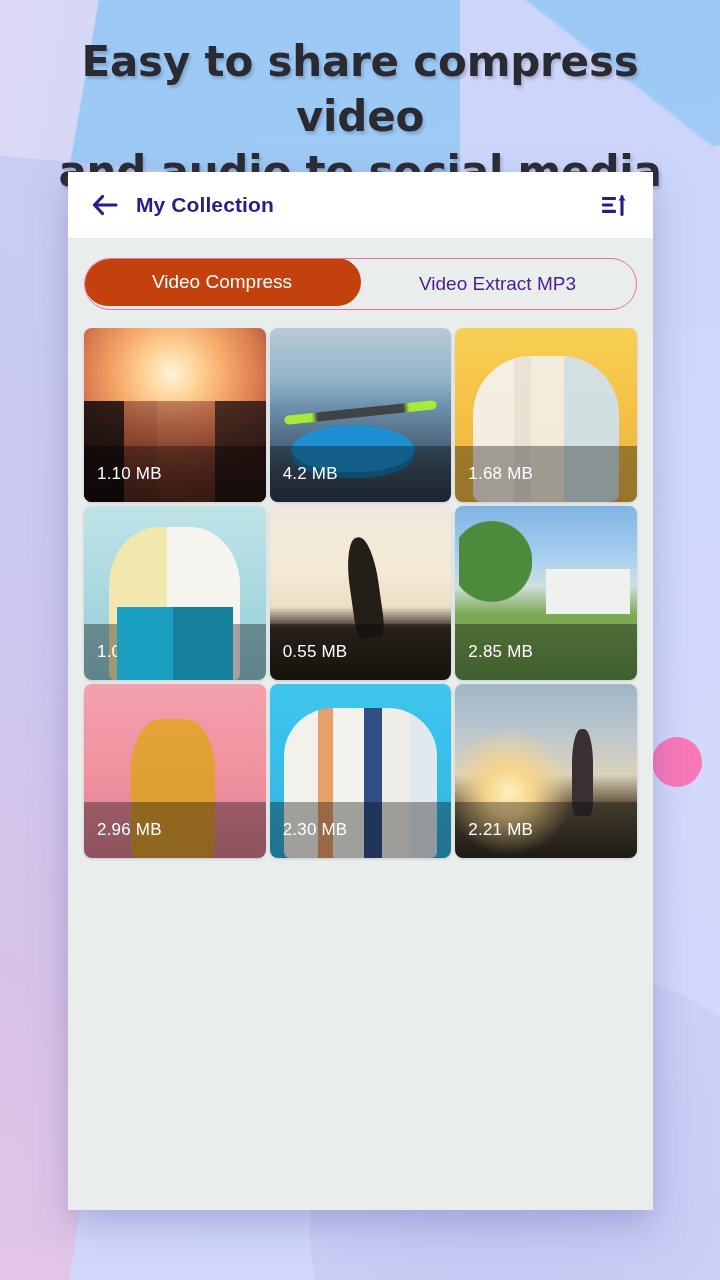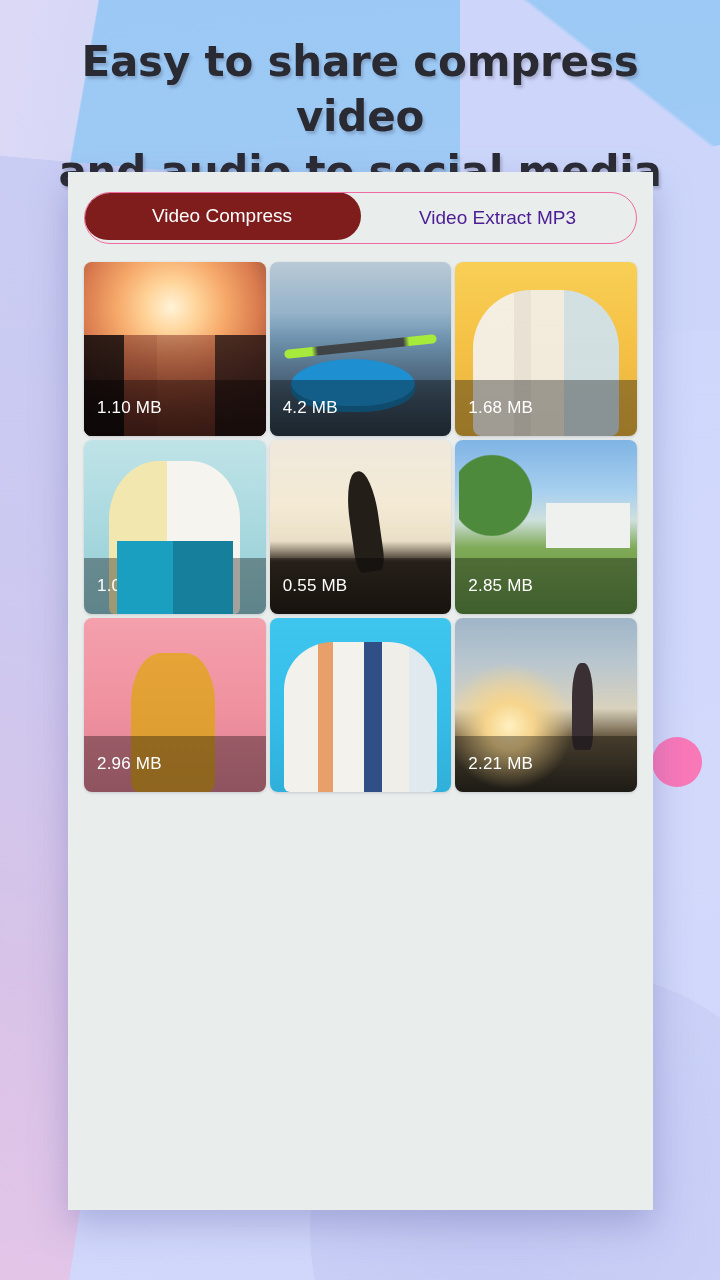--- a/index.html
+++ b/index.html
@@ -140,21 +140,21 @@
   .seg {
     flex: 1;
     display: flex;
     align-items: center;
     justify-content: center;
     font-size: 19px;
     cursor: pointer;
     user-select: none;
   }
   .seg.active {
-    background: #7f1d1d;
+    background: #c2410c;
     color: #ffffff;
     border-radius: 26px;
     margin: -1.5px;
     height: 48px;
   }
   .seg.inactive { color: #4c1d95; }
 
   
   .grid {
     padding: 18px 16px 0 16px;
@@ -315,20 +315,38 @@
   <div class="bg-blob-br"></div>
   <div class="bg-pink-dot"></div>
 
   <div class="headline">
     <span class="ln">Easy to share compress video</span>
     <span class="ln">and audio to social media</span>
   </div>
 
   <div class="phone">
 
+    <div class="appbar">
+      <div class="back-icon">
+        <svg width="26" height="22" viewBox="0 0 26 22" aria-hidden="true">
+          <path d="M10.5 2.5 L2.5 11 L10.5 19.5" fill="none" stroke="#2b1c8c" stroke-width="3.2" stroke-linecap="round" stroke-linejoin="round"></path>
+          <path d="M3 11 H24" fill="none" stroke="#2b1c8c" stroke-width="3.2" stroke-linecap="round"></path>
+        </svg>
+      </div>
+      <div class="appbar-title">My Collection</div>
+      <div class="sort-icon">
+        <svg width="26" height="24" viewBox="0 0 26 24" aria-hidden="true">
+          <rect x="1" y="4" width="14" height="3.1" rx="1" fill="#2b1c8c"></rect>
+          <rect x="1" y="10.4" width="11" height="3.1" rx="1" fill="#2b1c8c"></rect>
+          <rect x="1" y="16.8" width="14" height="3.1" rx="1" fill="#2b1c8c"></rect>
+          <path d="M21 21.5 V3.5" stroke="#2b1c8c" stroke-width="3.1" stroke-linecap="round" fill="none"></path>
+          <path d="M17.3 7.4 L21 3.2 L24.7 7.4 Z" fill="#2b1c8c"></path>
+        </svg>
+      </div>
+    </div>
 
     <div class="seg-wrap">
       <div class="segmented">
         <div class="seg active">
           <span>Video Compress</span>
         </div>
         <div class="seg inactive">
           <span>Video Extract MP3</span>
         </div>
       </div>
@@ -368,20 +386,21 @@
         <div class="caption">2.85 MB</div>
       </div>
 
       <div class="tile">
         <div class="art art-pink-phone"></div>
         <div class="caption">2.96 MB</div>
       </div>
 
       <div class="tile">
         <div class="art art-cyan-girls"></div>
+        <div class="caption">2.30 MB</div>
       </div>
 
       <div class="tile">
         <div class="art art-sunrise-run"></div>
         <div class="caption">2.21 MB</div>
       </div>
 
     </div>
   </div>
 </div>

